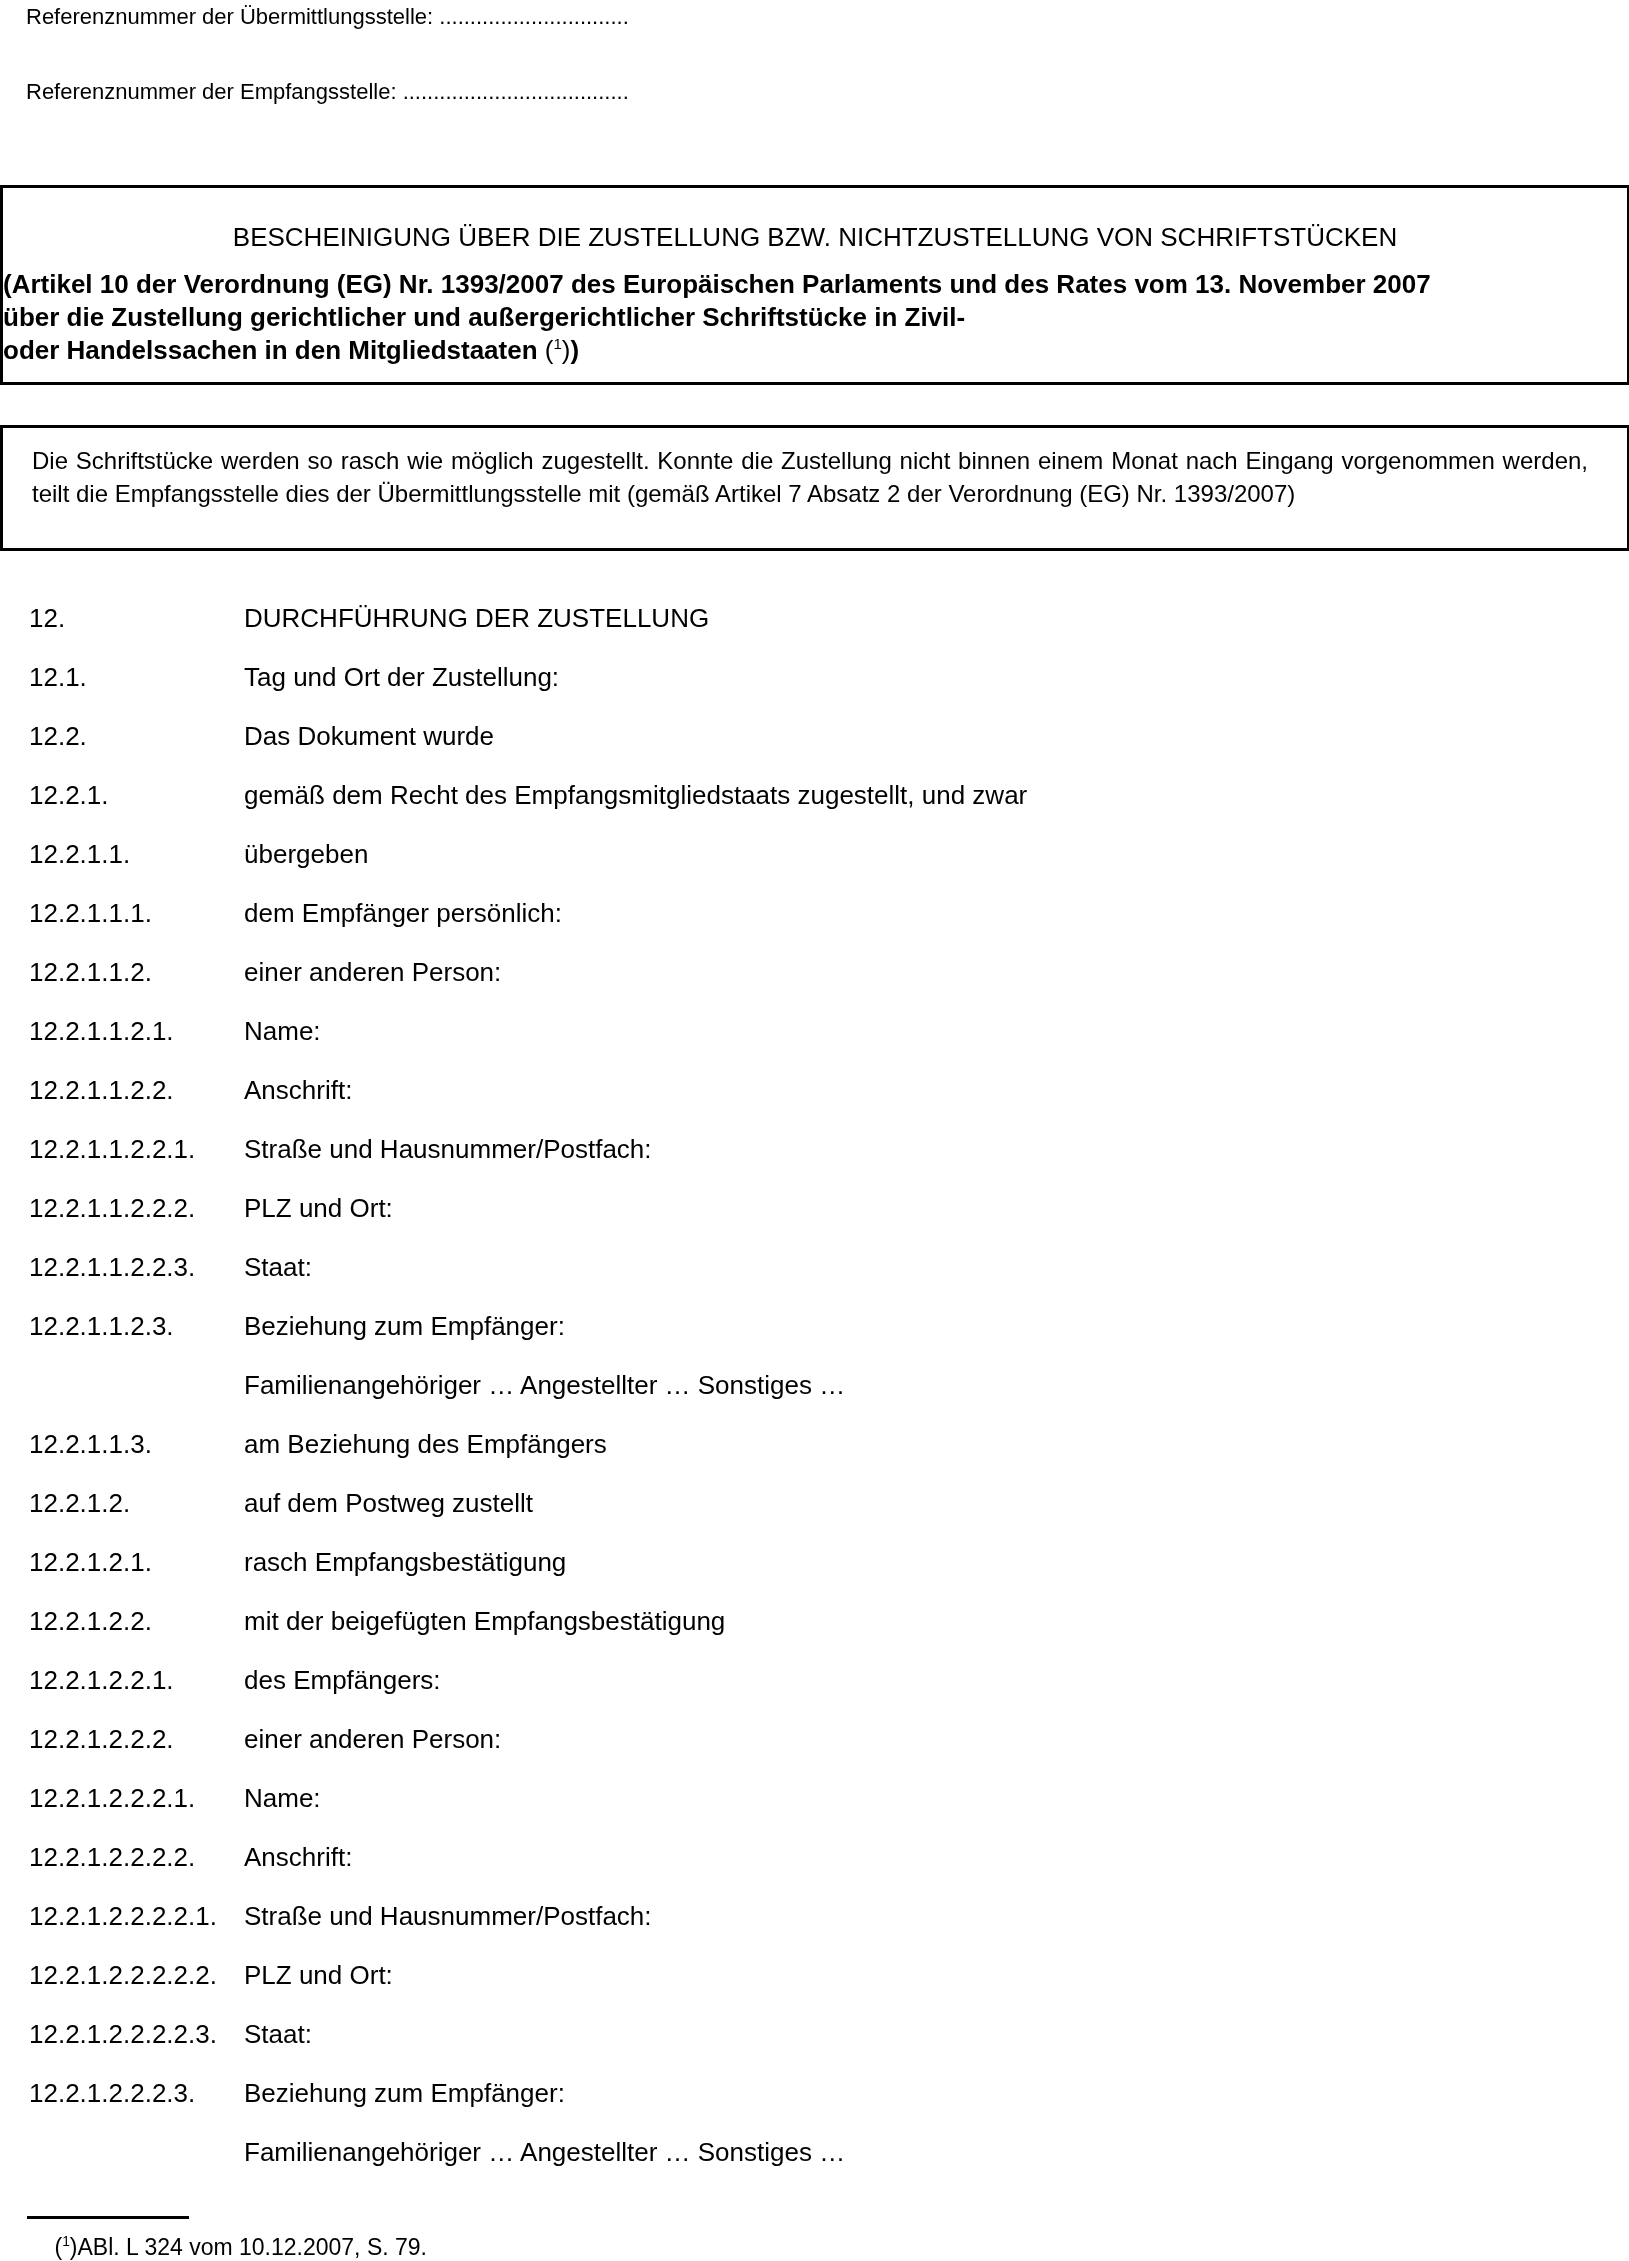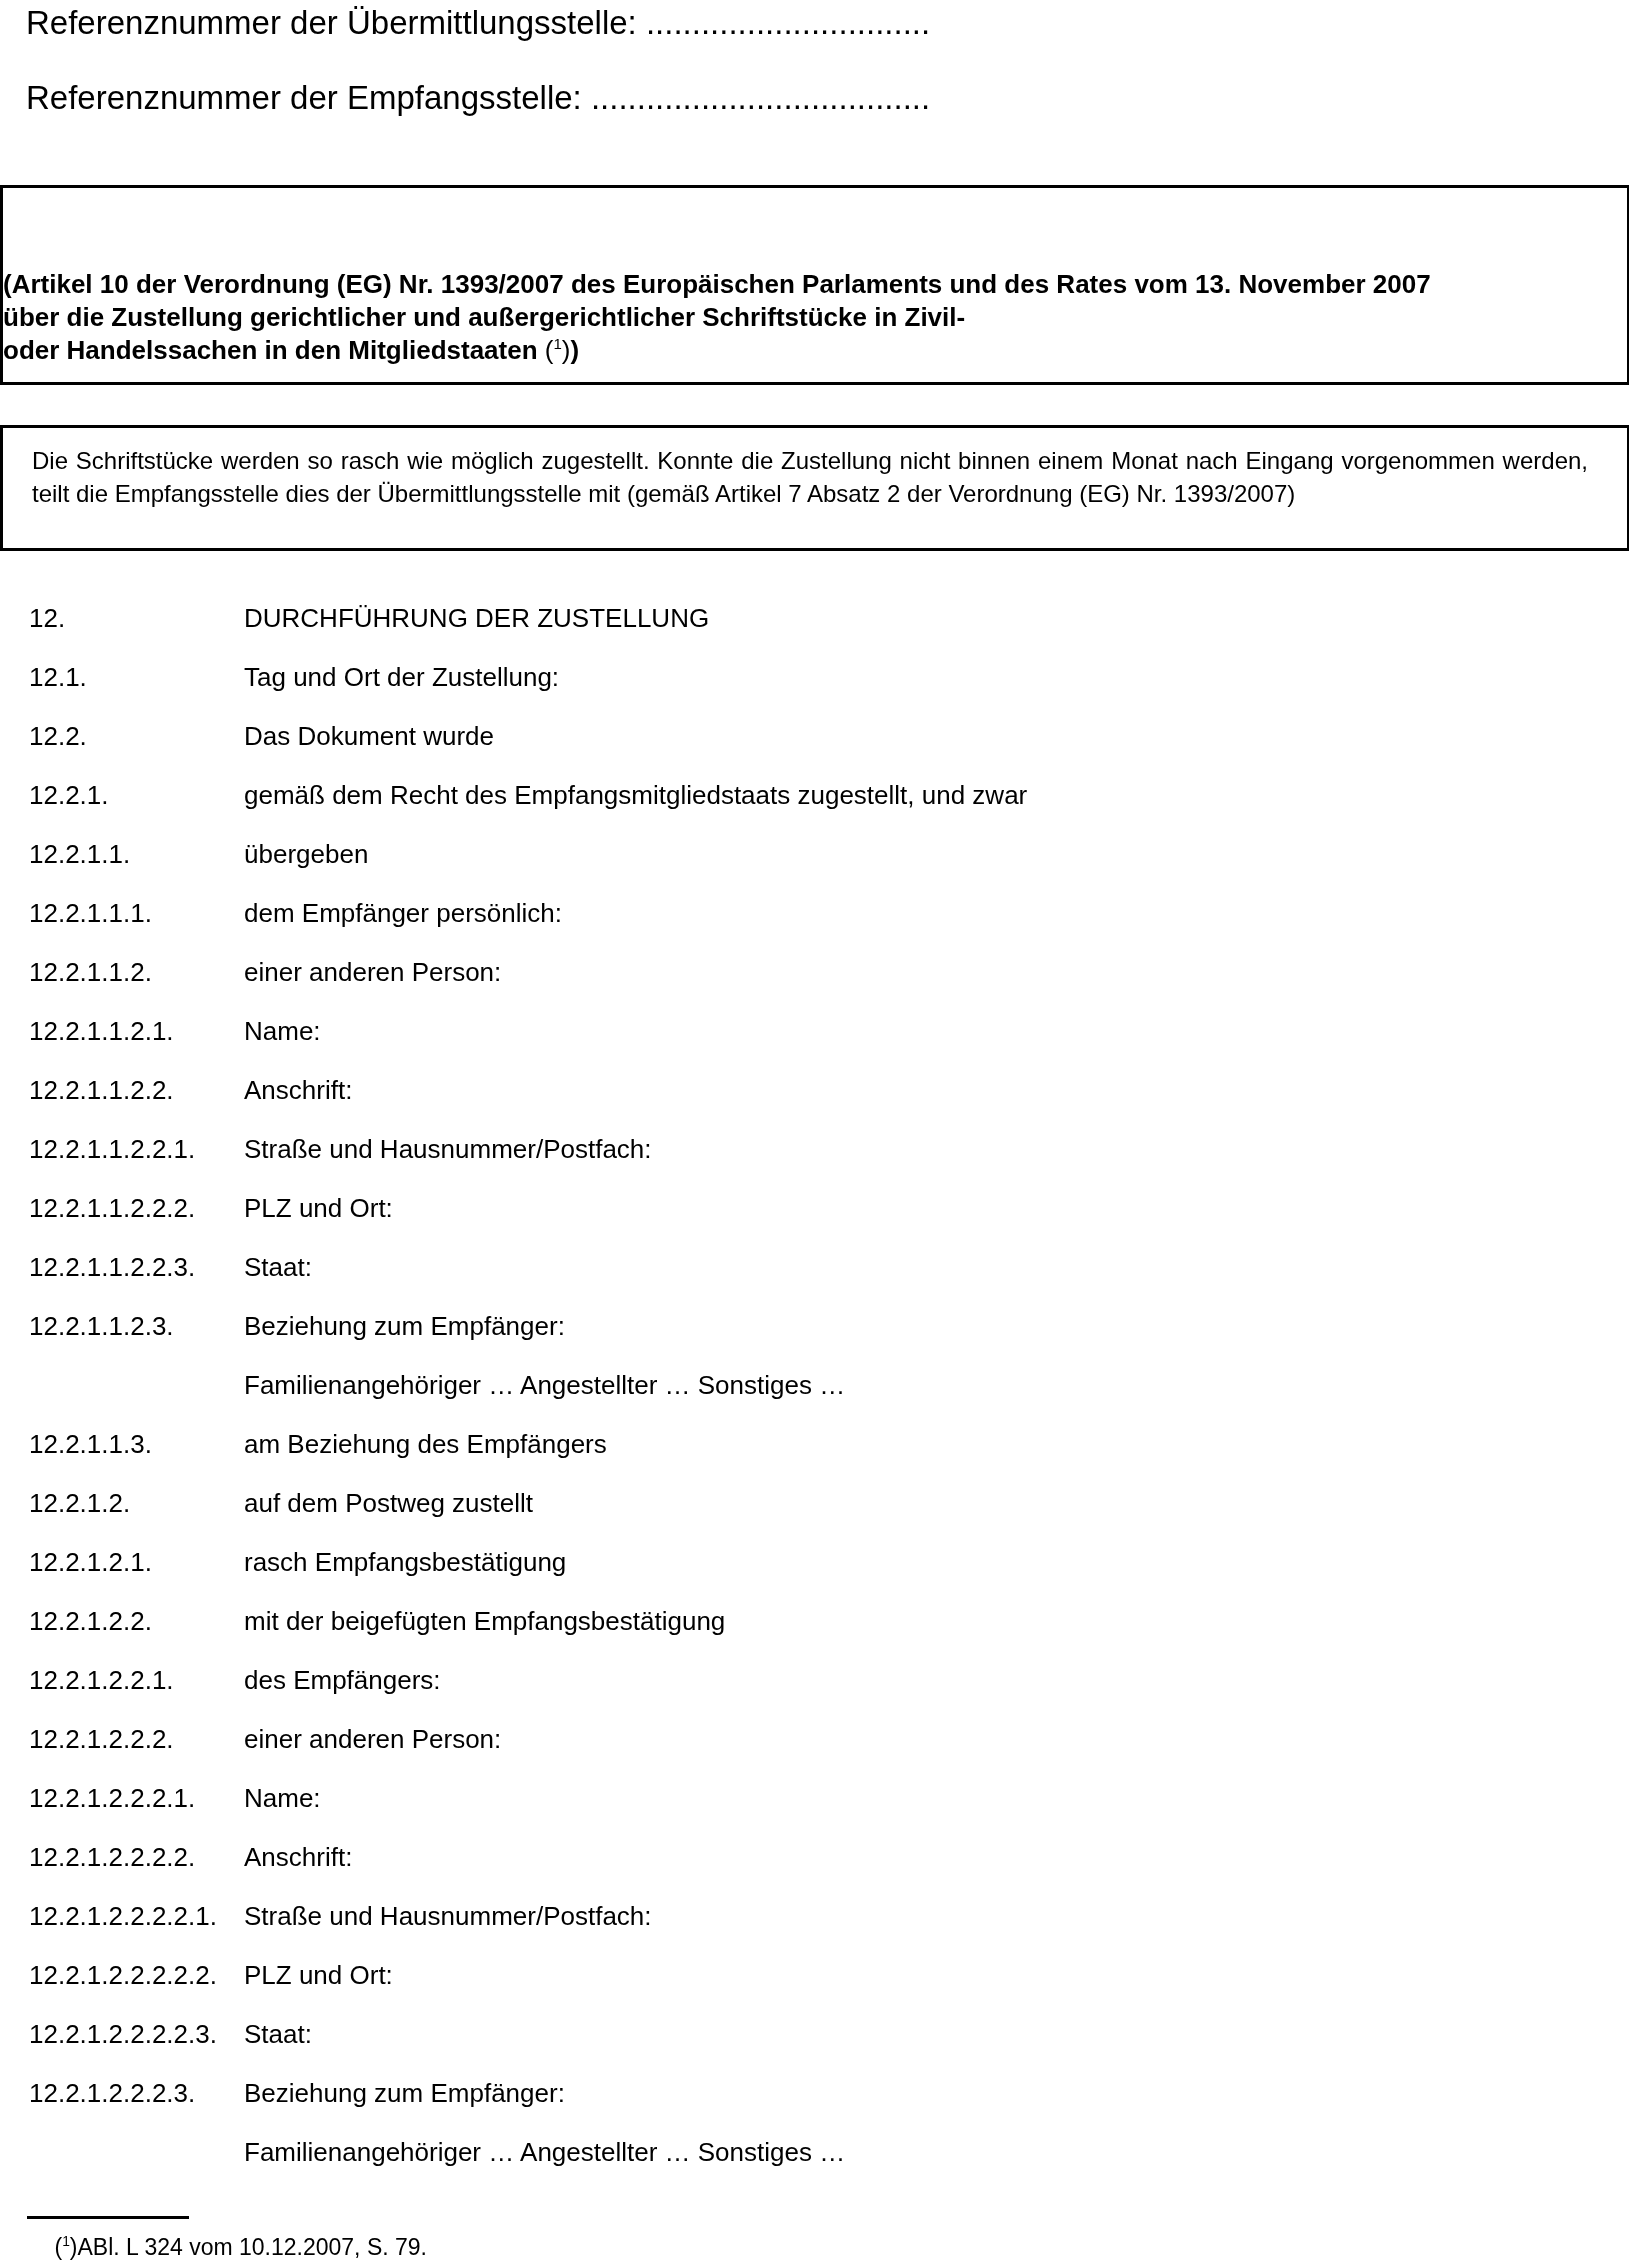--- a/index.html
+++ b/index.html
@@ -1,21 +1,21 @@
 <!DOCTYPE html>
 <html style="font-size:9.2px"><head>
 <meta charset="utf-8">
 <style>
   html, body { margin: 0; padding: 0; background: #ffffff; }
   body {
     width: 1630px; height: 2261px; position: relative; overflow: hidden;
     font-family: "Liberation Sans", sans-serif; color: #000000;
   }
   .abs { position: absolute; white-space: nowrap; }
-  .ref { left: 26px; font-size: 33px; line-height: 1; }
+  .ref { left: 26px; font-size: 22px; line-height: 1; }
   .ref1 { top: 5.7px; }
   .ref2 { top: 81px; }
 
   .box1 {
     position: absolute; left: 0; top: 185px; width: 1630px; height: 200px;
     box-sizing: border-box; border: 3.4px solid #000;
   }
   .box1 .head {
     position: absolute; left: 0; right: 0; top: 36px; text-align: center;
     font-size: 26px; line-height: 1;
@@ -54,20 +54,21 @@
 <div class="abs ref ref1">
   <span>Referenznummer der Übermittlungsstelle:</span>
   <span>...............................</span>
 </div>
 <div class="abs ref ref2">
   <span>Referenznummer der Empfangsstelle:</span>
   <span>.....................................</span>
 </div>
 
 <div class="box1">
+  <div class="head">BESCHEINIGUNG ÜBER DIE ZUSTELLUNG BZW. NICHTZUSTELLUNG VON SCHRIFTSTÜCKEN</div>
   <div class="sub">
     <div>(Artikel 10 der Verordnung (EG) Nr. 1393/2007 des Europäischen Parlaments und des Rates vom 13. November 2007</div>
     <div>über die Zustellung gerichtlicher und außergerichtlicher Schriftstücke in Zivil-</div>
     <div><span>oder Handelssachen in den Mitgliedstaaten</span> <span class="norm">(</span><sup>1</sup><span class="norm">)</span><span>)</span></div>
   </div>
 </div>
 
 <div class="box2">
   <div class="para">Die Schriftstücke werden so rasch wie möglich zugestellt. Konnte die Zustellung nicht binnen einem Monat nach Eingang vorgenommen werden, teilt die Empfangsstelle dies der Übermittlungsstelle mit (gemäß Artikel 7 Absatz 2 der Verordnung (EG) Nr. 1393/2007)</div>
 </div>

